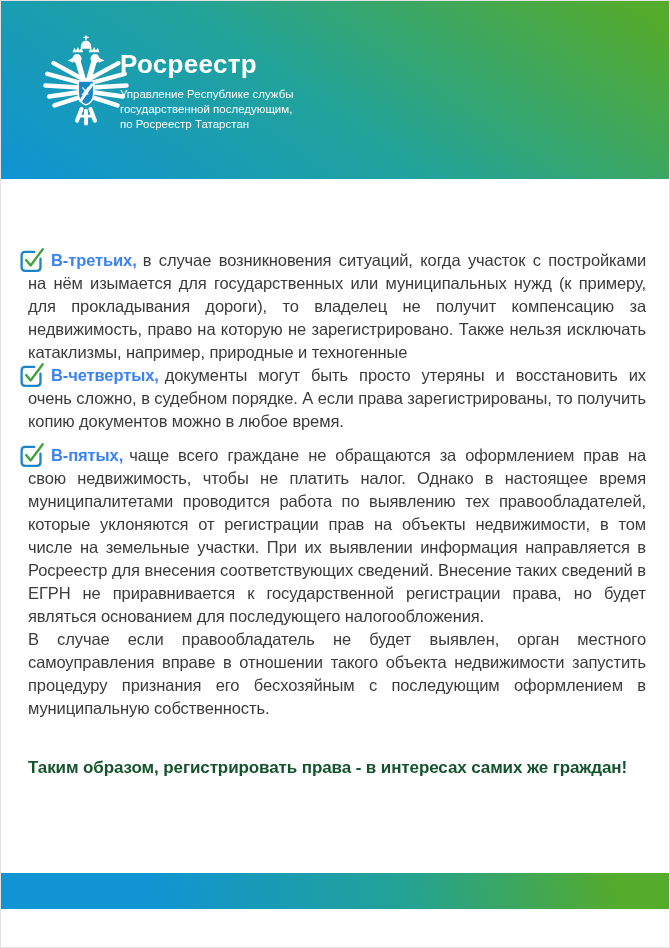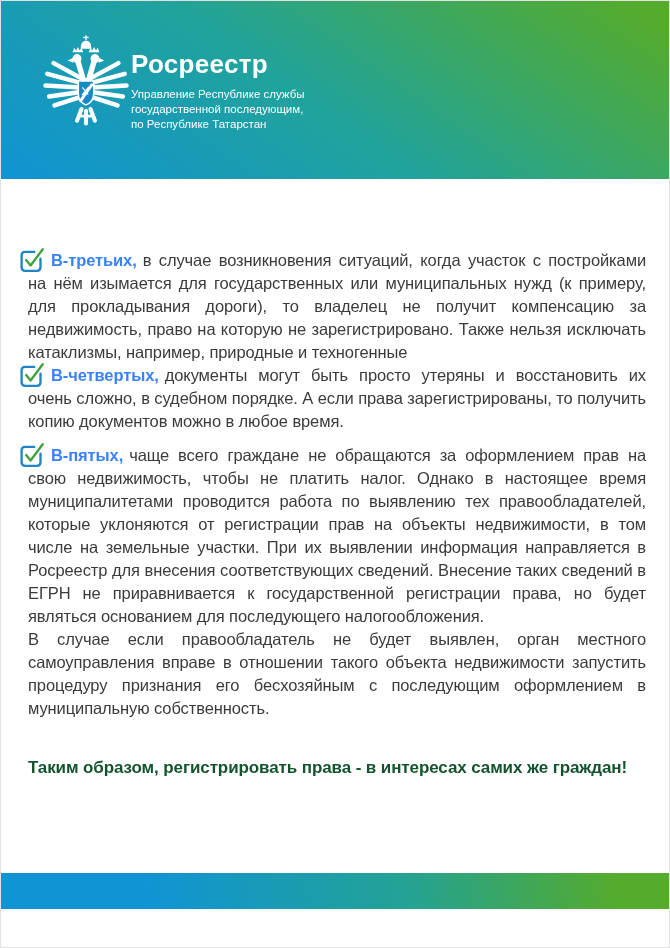--- a/index.html
+++ b/index.html
@@ -7,21 +7,21 @@
     width:670px; height:948px; position:relative; background:#ffffff;
     box-sizing:border-box; border:1px solid #e2e2e2; overflow:hidden;
     font-family:"Liberation Sans", sans-serif;
   }
   
   .hero {
     position:absolute; top:0; left:0; width:670px; height:178px;
     background:linear-gradient(35deg, #0f93d4 0%, #21a39b 46%, #55ab2b 96%);
   }
   .emblem { position:absolute; left:40px; top:34px; }
-  .brand { position:absolute; left:130px; top:48px; color:#ffffff; }
+  .brand { position:absolute; left:119px; top:48px; color:#ffffff; }
   .brand-title { font-size:26px; font-weight:bold; letter-spacing:0.3px; }
   .brand-sub { margin-top:7px; font-size:11.5px; line-height:15px; font-weight:normal; }
   .brand-sub span { display:block; }
   
   .content { position:absolute; left:27px; top:178px; width:618px; }
   .item {
     margin:0; position:relative; text-align:justify;
     font-size:16.5px; line-height:23px; letter-spacing:-0.1px;
     color:#3b3b3b; text-indent:23px;
   }
@@ -90,21 +90,21 @@
 
       <path d="M41.5 51 H58.5 V65 Q58.5 74 50 77.5 Q41.5 74 41.5 65 Z" fill="#1787c8" stroke="#ffffff" stroke-width="1.6"></path>
       <path d="M44 73 L56.5 55" stroke="#ffffff" stroke-width="3.2" fill="none" stroke-linecap="round"></path>
       <path d="M46 58 L52.5 66 M53 57.5 L45.5 66.5" stroke="#ffffff" stroke-width="1.3" fill="none"></path>
     </svg>
     <div class="brand">
       <div class="brand-title">Росреестр</div>
       <div class="brand-sub">
         <span>Управление Республике службы</span>
         <span>государственной последующим,</span>
-        <span>по Республике Татарстан</span>
+        <span>по Росреестр Татарстан</span>
       </div>
     </div>
   </div>
 
   <div class="content">
 
     <p class="item p1">
       <span class="checkbox">
         <svg viewBox="0 0 32 30" width="29" height="27" aria-hidden="true">
           <path d="M26 13 V22.5 Q26 26.5 22 26.5 H9 Q5 26.5 5 22.5 V9.5 Q5 5.5 9 5.5 H19" fill="none" stroke="#1e86c7" stroke-width="2.6" stroke-linecap="round"></path>

